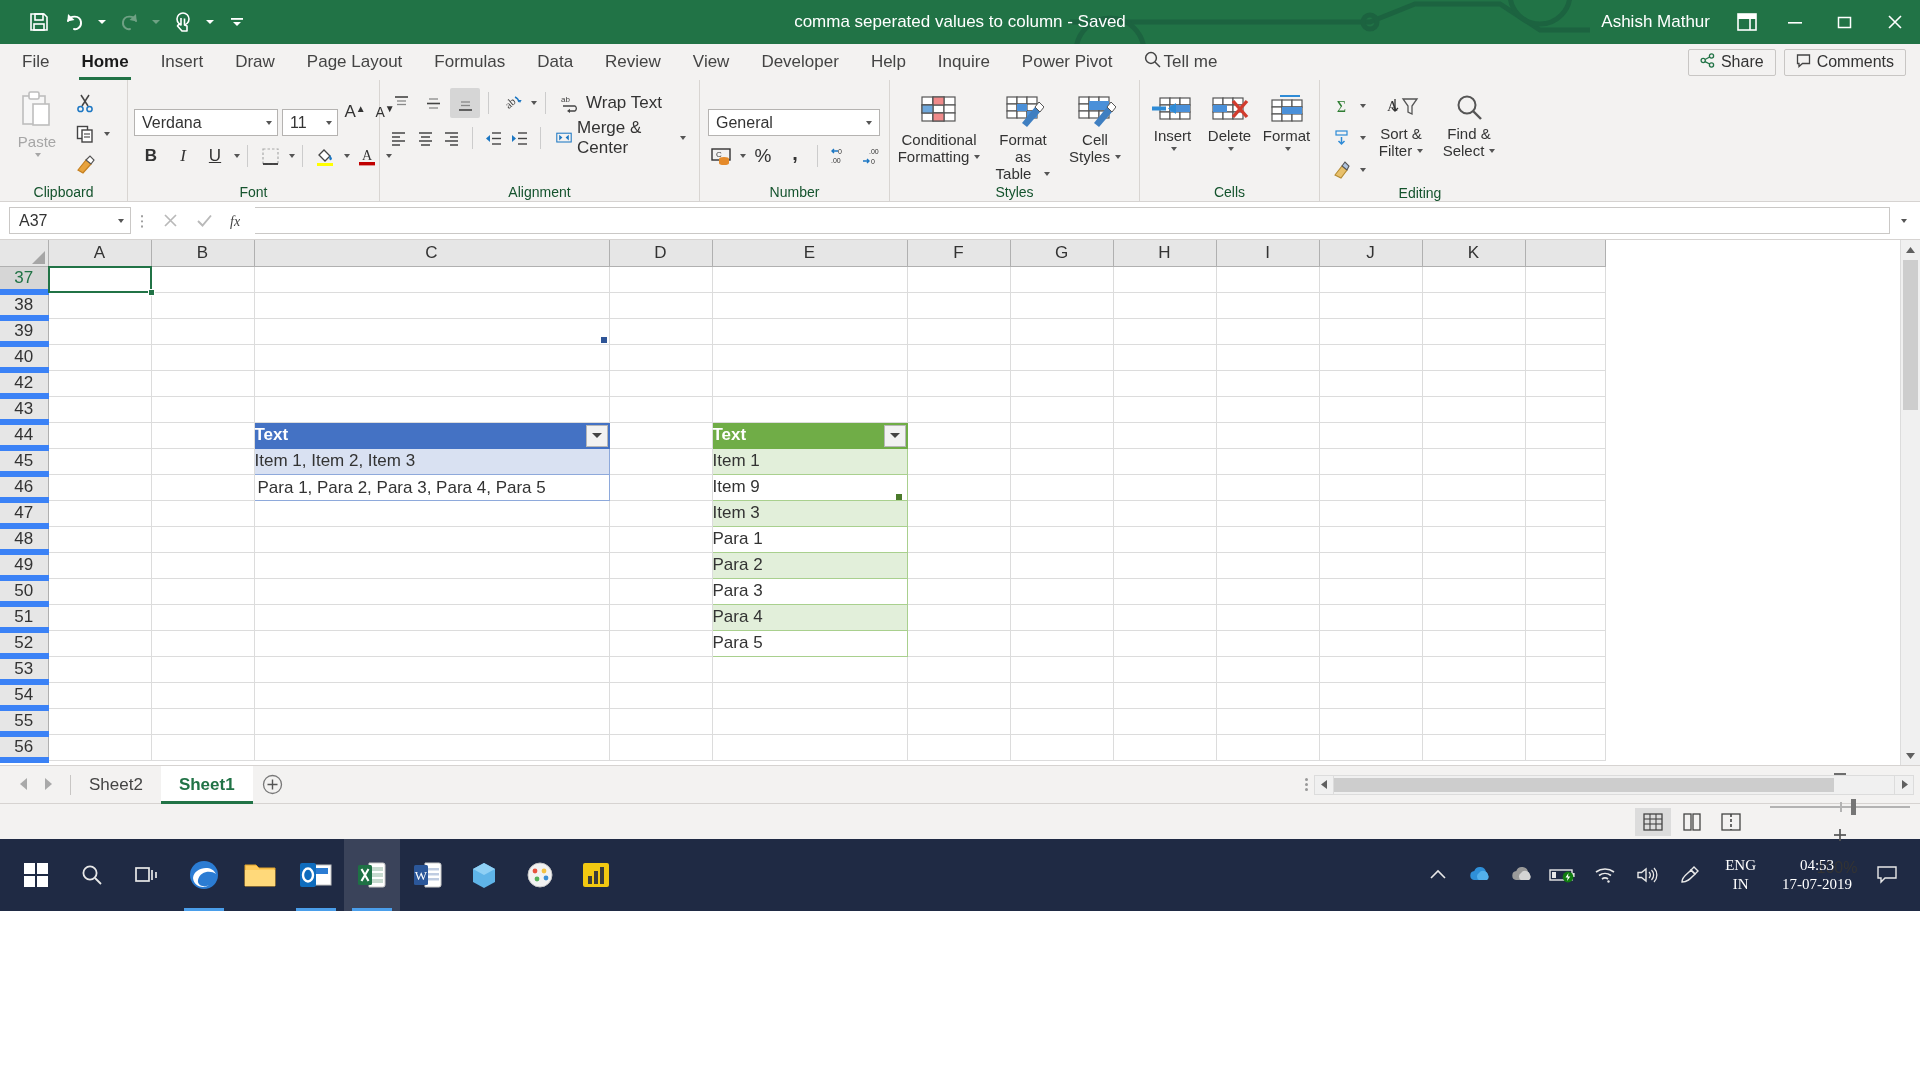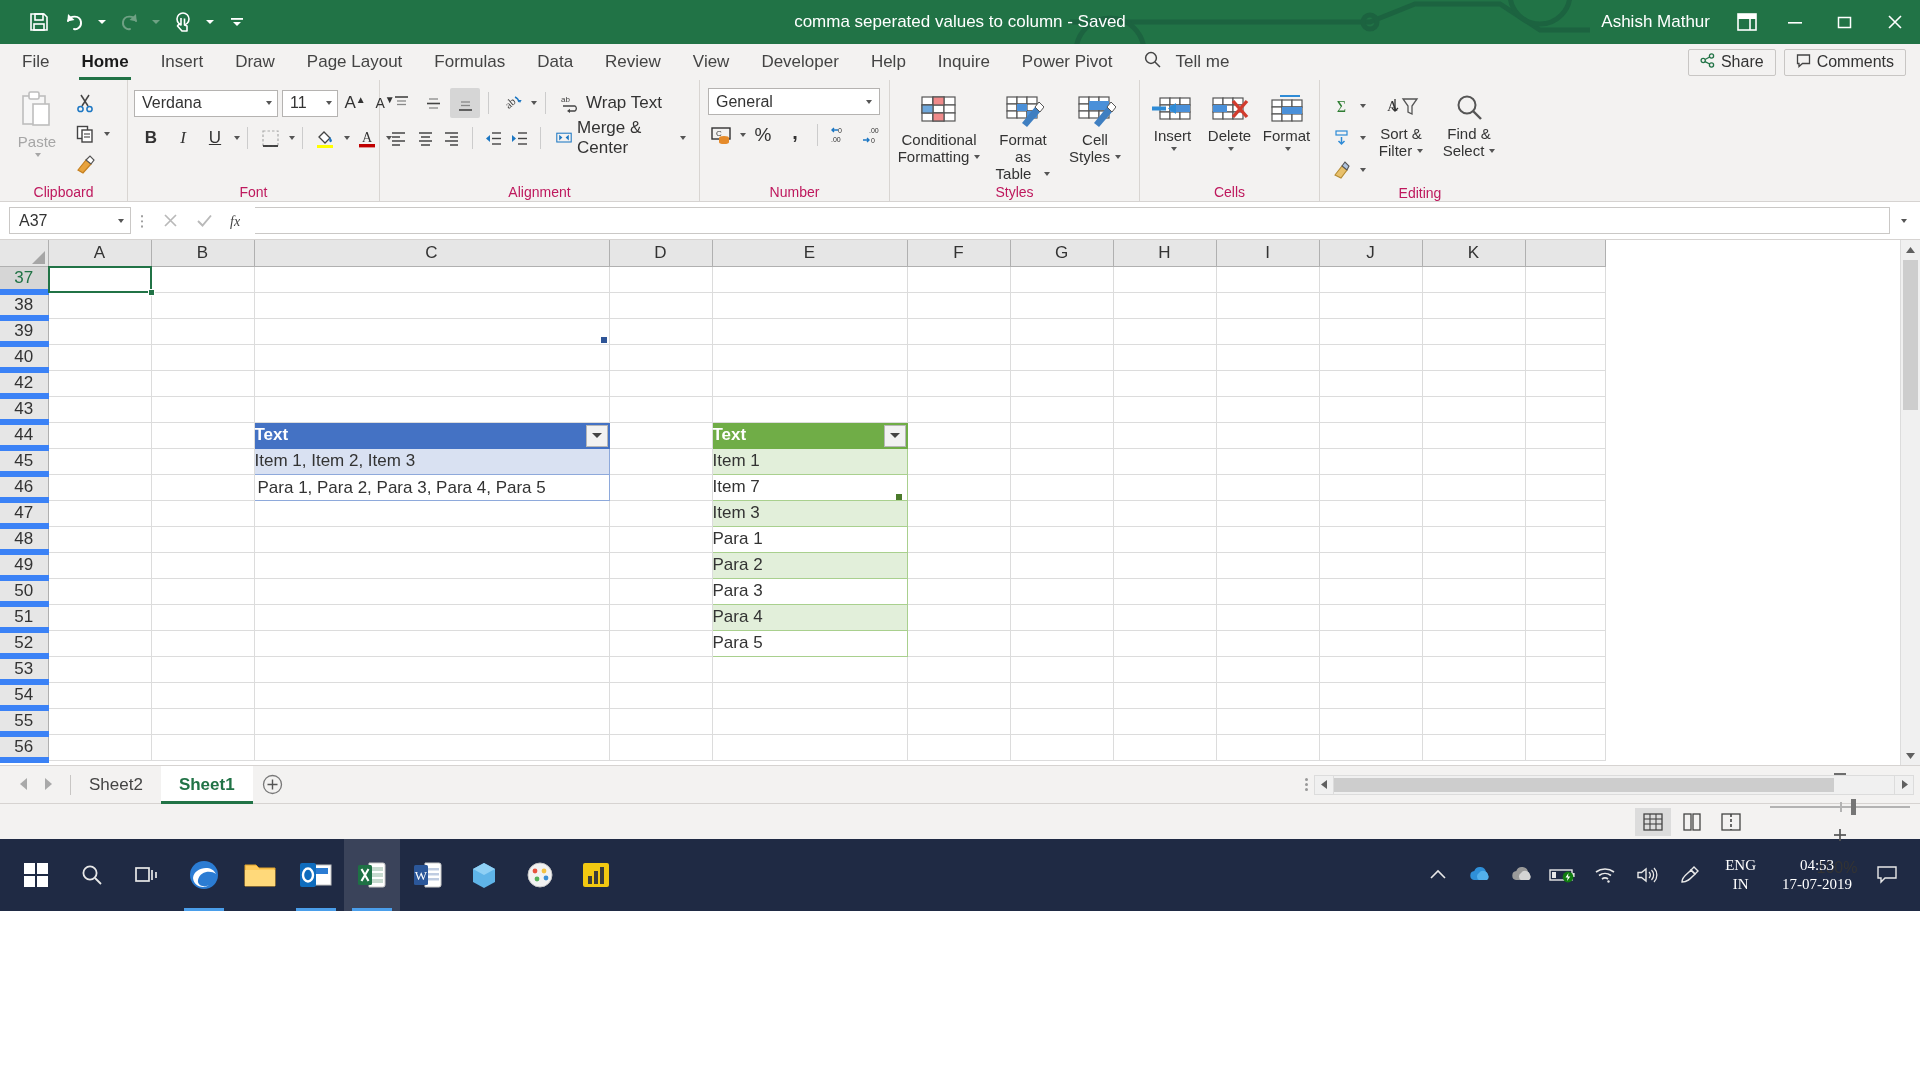--- a/index.html
+++ b/index.html
@@ -53,41 +53,41 @@
   }
   .rtab {
     padding: 0 16px; display: flex; align-items: center; font-size: 17px;
     color: #444; position: relative; white-space: nowrap;
   }
   .rtab.active { color: #1a1a1a; font-weight: bold; }
   .rtab.active::after {
     content: ""; position: absolute; left: 14px; right: 14px; bottom: 0;
     height: 3px; background: #217346;
   }
-  .tellme { display: flex; align-items: center; gap: 14px; padding: 0 14px; color: #444; }
+  .tellme { display: flex; align-items: center; gap: 2px; padding: 0 14px; color: #444; }
   .tabs-right { margin-left: auto; display: flex; align-items: center; gap: 8px; padding-right: 14px; }
   .ghost-btn {
     display: flex; align-items: center; gap: 6px; border: 1px solid #c8c6c4;
     background: #f3f2f1; height: 27px; padding: 0 11px; font-size: 16px; color: #333;
     border-radius: 2px;
   }
 
   
   .ribbon {
     height: 122px; background: #f3f2f1; border-bottom: 1px solid #d6d3d1;
     display: flex; align-items: stretch; position: relative;
   }
   .rgroup {
     display: flex; flex-direction: column; position: relative;
     padding: 5px 6px 0 6px; border-right: 1px solid #d8d5d2;
   }
   .rgroup:last-child { border-right: none; }
   .rgroup-body { flex: 1; display: flex; align-items: flex-start; gap: 2px; }
   .rgroup-label {
-    height: 19px; font-size: 14px; color: #be185d; 
+    height: 19px; font-size: 14px; color: #14532d; 
     display: flex; align-items: center; justify-content: center; position: relative;
   }
 
   .bigbtn {
     display: flex; flex-direction: column; align-items: center; justify-content: flex-start;
     padding: 4px 6px 0; min-width: 52px; font-size: 15px; color: #333; line-height: 1.12;
     text-align: center;
   }
   .bigbtn.disabled { color: #a6a6a6; }
   .bigbtn .lbl { margin-top: 3px; }
@@ -97,21 +97,21 @@
     border-radius: 2px; font-size: 17px; color: #333;
   }
   .sbtn.wide { width: auto; padding: 0 7px; gap: 5px; }
   .mini-caret {
     width: 0; height: 0; border-left: 3.5px solid transparent; border-right: 3.5px solid transparent;
     border-top: 4px solid #555; margin-left: 2px;
   }
 
   .combo {
     display: flex; align-items: center; background: #fff; border: 1px solid #b5b3b1;
-    height: 27px; font-size: 16px; color: #333; padding-left: 7px;
+    height: 27px; font-size: 16px; color: #333; padding-left: 7px; margin-top: 21px;
   }
   .combo .cval { flex: 1; overflow: hidden; white-space: nowrap; }
   .combo .cbtn {
     width: 19px; display: flex; align-items: center; justify-content: center; height: 100%;
   }
 
   
   .formula-bar {
     height: 38px; display: flex; align-items: center; background: #fff;
     border-bottom: 1px solid #d6d3d1; padding: 0 4px;
@@ -1054,21 +1054,21 @@
         </tr>
 
         <tr>
           <td class="rowhead">46</td>
           <td class="cell"></td>
           <td class="cell"></td>
           <td class="cell tbl-body-blue-b spill">
             <span class="spilltext">Para 1, Para 2, Para 3, Para 4, Para 5</span>
           </td>
           <td class="cell"></td>
-          <td class="cell tbl-body-green-b">Item 7</td>
+          <td class="cell tbl-body-green-b">Item 9</td>
           <td class="cell"></td>
             <td class="cell"></td>
           <td class="cell"></td>
             <td class="cell"></td>
           <td class="cell"></td>
             <td class="cell"></td>
           <td class="cell"></td>
         </tr>
 
         <tr>

